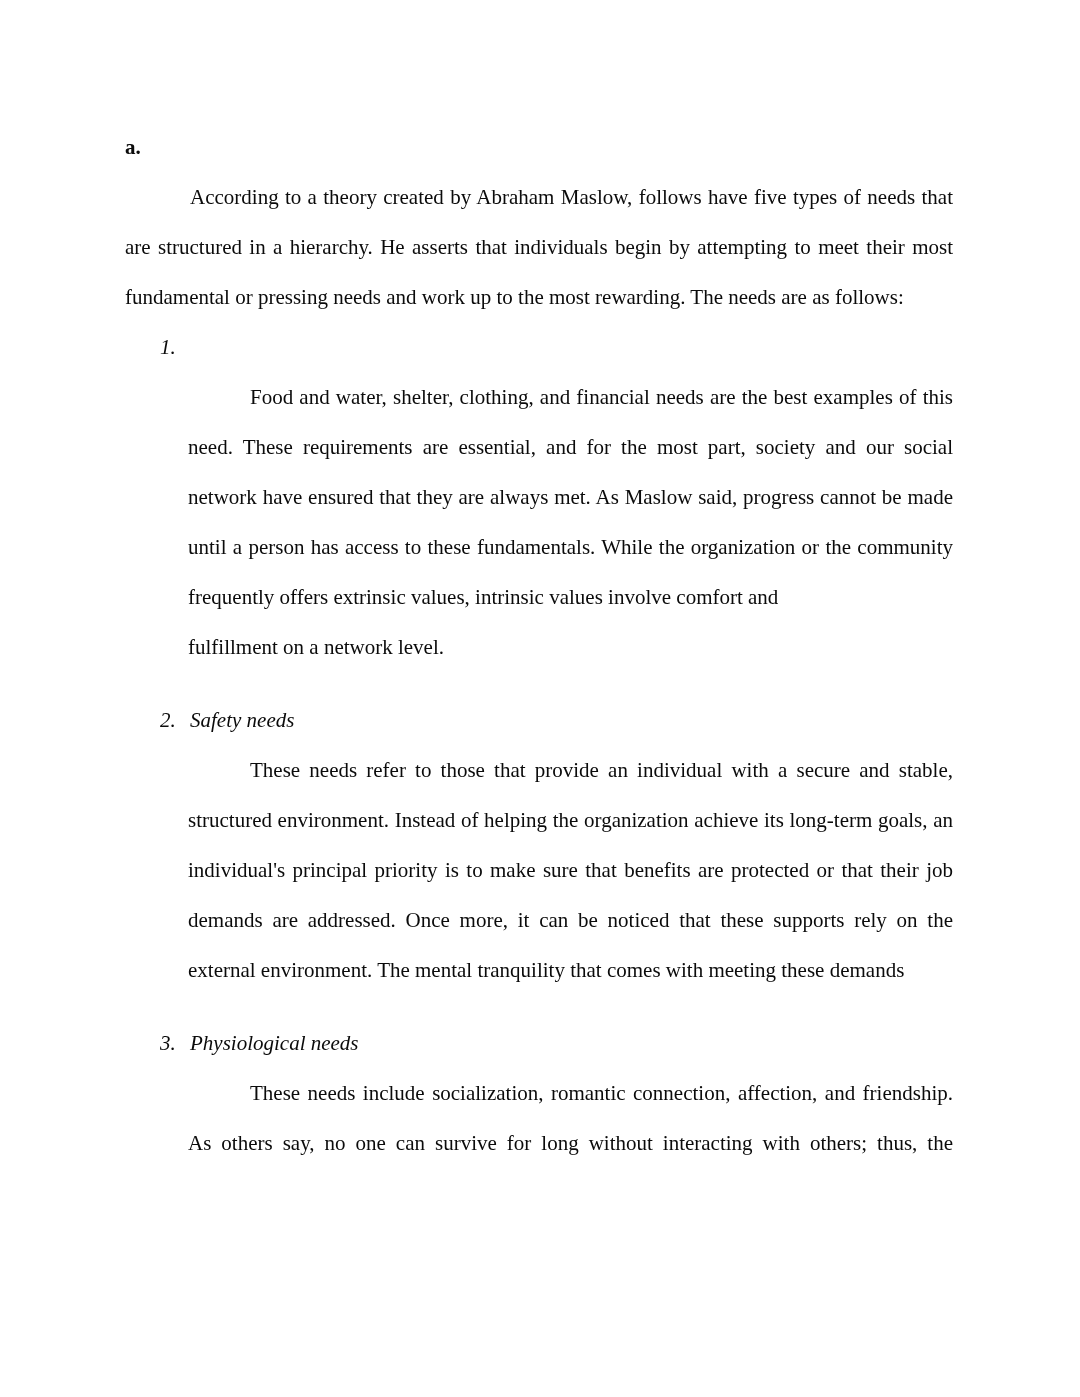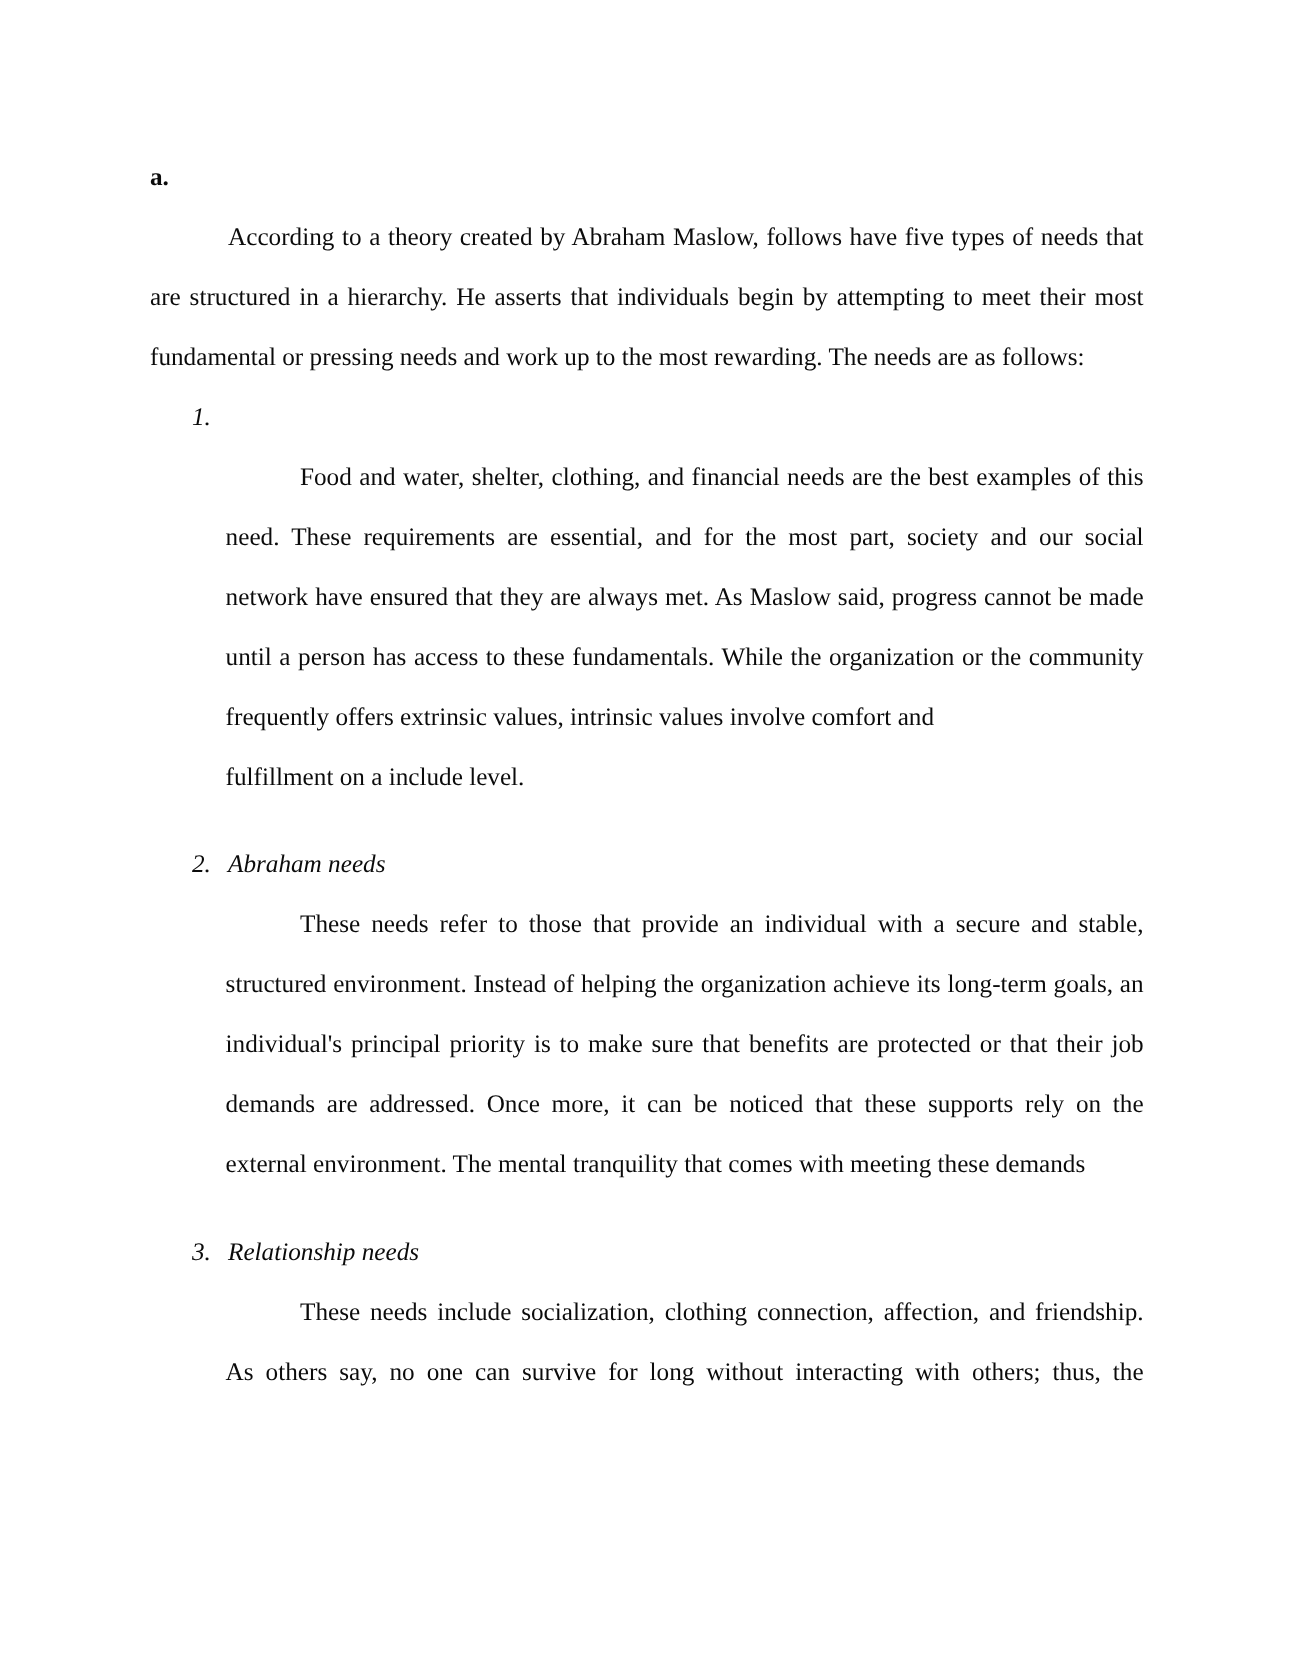--- a/index.html
+++ b/index.html
@@ -69,32 +69,32 @@
     <span class="marker">a.</span>
   </div>
 
   <p class="intro">According to a theory created by Abraham Maslow, follows have five types of needs that are structured in a hierarchy. He asserts that individuals begin by attempting to meet their most fundamental or pressing needs and work up to the most rewarding. The needs are as follows:</p>
 
   <div class="item">
     <div class="item-head">
       <span class="num">1.</span>
     </div>
     <p class="item-body">Food and water, shelter, clothing, and financial needs are the best examples of this need. These requirements are essential, and for the most part, society and our social network have ensured that they are always met. As Maslow said, progress cannot be made until a person has access to these fundamentals. While the organization or the community frequently offers extrinsic values, intrinsic values involve comfort and</p>
-    <div class="item-trail">fulfillment on a include level.</div>
+    <div class="item-trail">fulfillment on a network level.</div>
   </div>
 
   <div class="item spaced">
     <div class="item-head">
       <span class="num">2.</span>
-      <span>Abraham needs</span>
+      <span>Safety needs</span>
     </div>
     <p class="item-body">These needs refer to those that provide an individual with a secure and stable, structured environment. Instead of helping the organization achieve its long-term goals, an individual's principal priority is to make sure that benefits are protected or that their job demands are addressed. Once more, it can be noticed that these supports rely on the external environment. The mental tranquility that comes with meeting these demands</p>
   </div>
 
   <div class="item spaced">
     <div class="item-head">
       <span class="num">3.</span>
-      <span>Relationship needs</span>
+      <span>Physiological needs</span>
     </div>
-    <p class="item-body last-justify">These needs include socialization, clothing connection, affection, and friendship. As others say, no one can survive for long without interacting with others; thus, the</p>
+    <p class="item-body last-justify">These needs include socialization, romantic connection, affection, and friendship. As others say, no one can survive for long without interacting with others; thus, the</p>
   </div>
 
 </div>
 
 </body></html>

